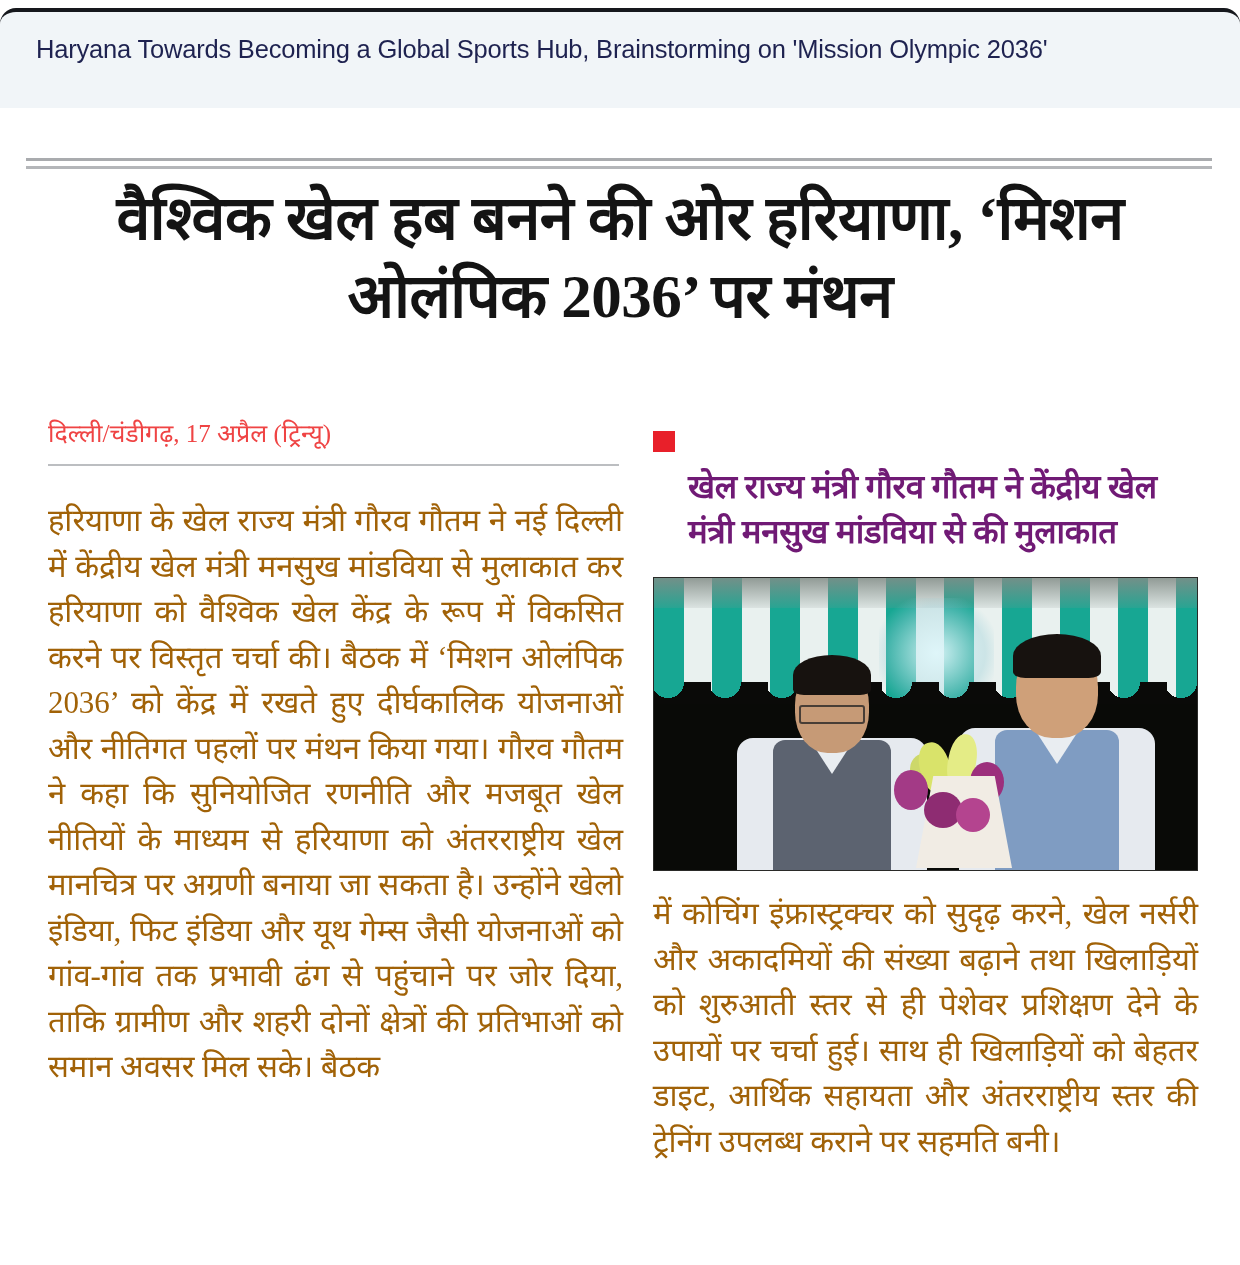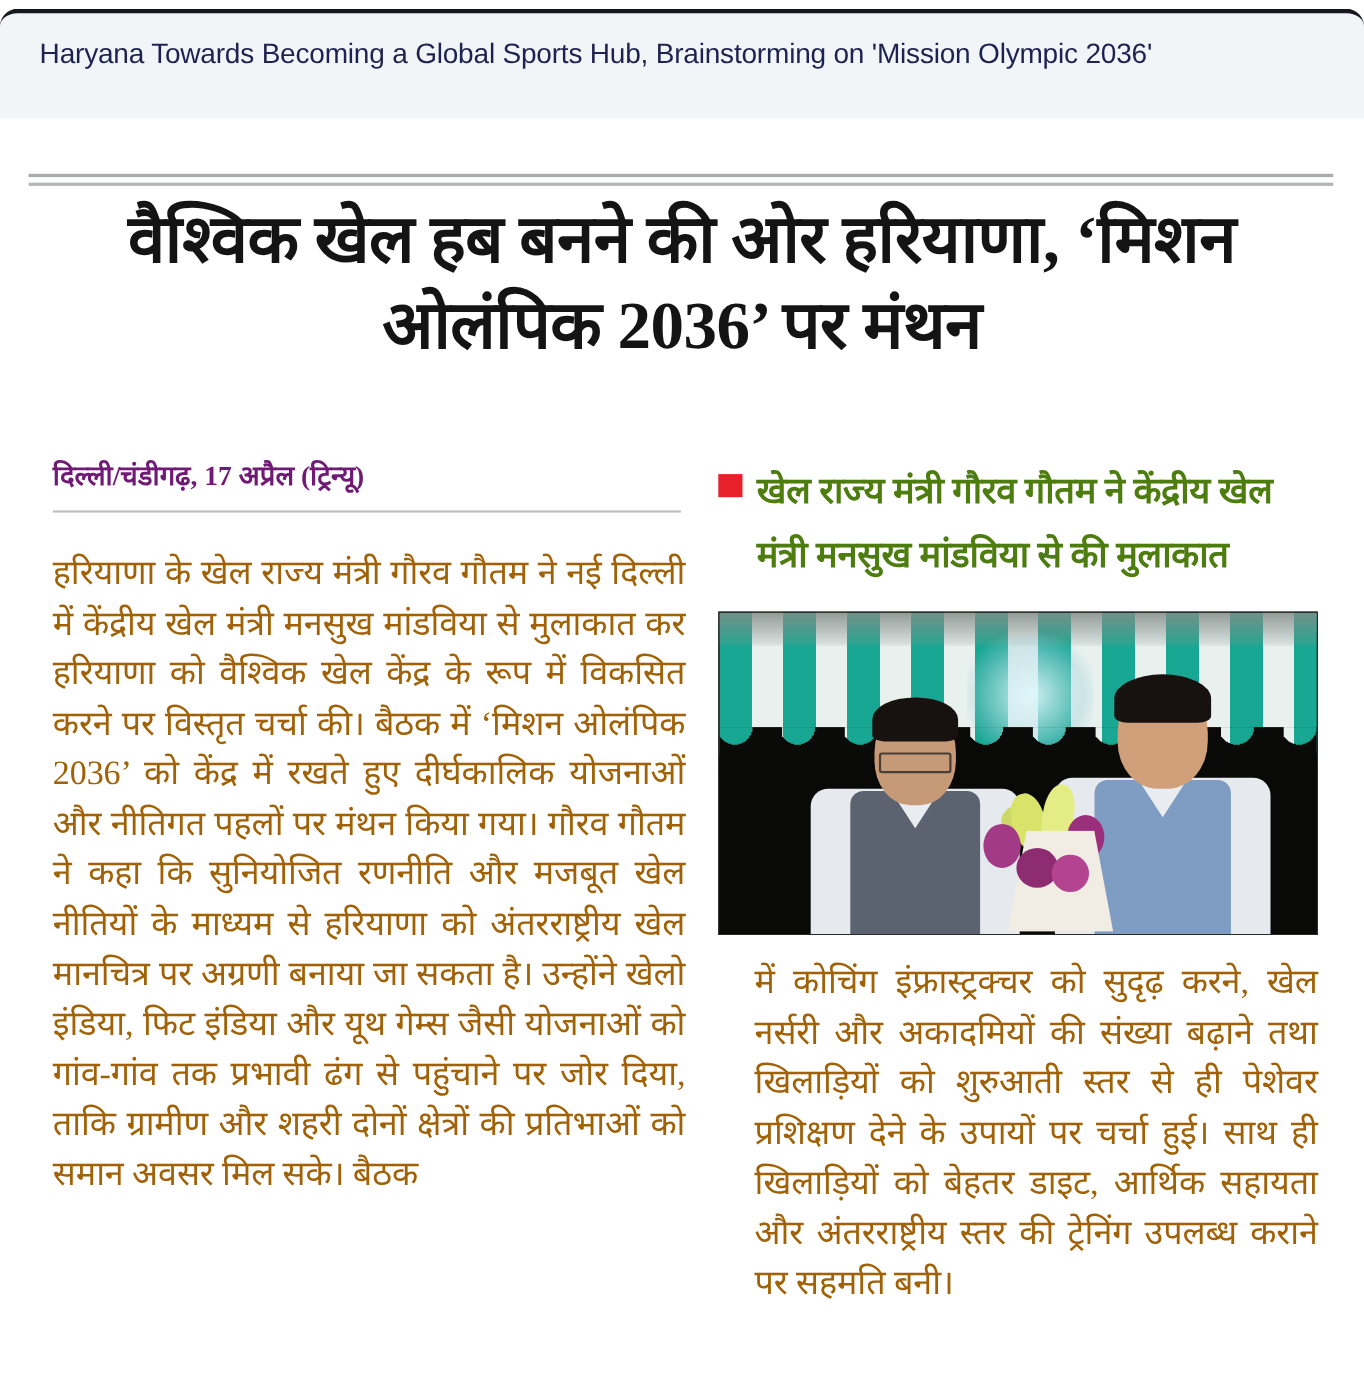--- a/index.html
+++ b/index.html
@@ -91,24 +91,24 @@
   }
   .col-right {
     position: absolute;
     left: 653px;
     top: 310px;
     width: 545px;
   }
 
   .dateline {
     font-family: "Liberation Serif", serif;
-    font-weight: 700;
+    font-weight: 400;
     font-size: 25px;
     line-height: 32px;
-    color: #701a75;
+    color: #ef4444;
   }
   .dateline-rule {
     margin-top: 14px;
     width: 571px;
     height: 2px;
     background: #bcbec1;
   }
 
   .kicker-wrap {
     display: flex;
@@ -119,23 +119,24 @@
     flex: 0 0 auto;
     width: 22px;
     height: 21px;
     background: #e8202a;
     margin-top: 13px;
   }
   .kicker-text {
     font-family: "Liberation Serif", serif;
     font-weight: 700;
     font-size: 33px;
-    line-height: 58px;
-    color: #4d7c0f;
+    line-height: 45px;
+    color: #701a75;
     letter-spacing: -0.3px;
+    margin-top: 47px;
   }
 
   .body-text {
     font-family: "Liberation Serif", serif;
     font-size: 31px;
     line-height: 45.5px;
     color: #a16207;
     text-align: justify;
     text-justify: inter-word;
     letter-spacing: -0.1px;
@@ -342,16 +343,16 @@
         <div class="flower f2"></div>
         <div class="flower f3"></div>
         <div class="flower f1"></div>
         <div class="flower f4"></div>
         <div class="wrap-paper"></div>
         <div class="flower f5"></div>
         <div class="flower f6"></div>
       </div>
     </div>
 
-    <div class="body-text" data-bind="clipping.right_column_body" style="margin-top:20px;margin-left:33px;">में कोचिंग इंफ्रास्ट्रक्चर को सुदृढ़ करने, खेल नर्सरी और अकादमियों की संख्या बढ़ाने तथा खिलाड़ियों को शुरुआती स्तर से ही पेशेवर प्रशिक्षण देने के उपायों पर चर्चा हुई। साथ ही खिलाड़ियों को बेहतर डाइट, आर्थिक सहायता और अंतरराष्ट्रीय स्तर की ट्रेनिंग उपलब्ध कराने पर सहमति बनी।</div>
+    <div class="body-text" data-bind="clipping.right_column_body" style="margin-top:20px;">में कोचिंग इंफ्रास्ट्रक्चर को सुदृढ़ करने, खेल नर्सरी और अकादमियों की संख्या बढ़ाने तथा खिलाड़ियों को शुरुआती स्तर से ही पेशेवर प्रशिक्षण देने के उपायों पर चर्चा हुई। साथ ही खिलाड़ियों को बेहतर डाइट, आर्थिक सहायता और अंतरराष्ट्रीय स्तर की ट्रेनिंग उपलब्ध कराने पर सहमति बनी।</div>
   </div>
 
 </div>
 
 </body></html>

